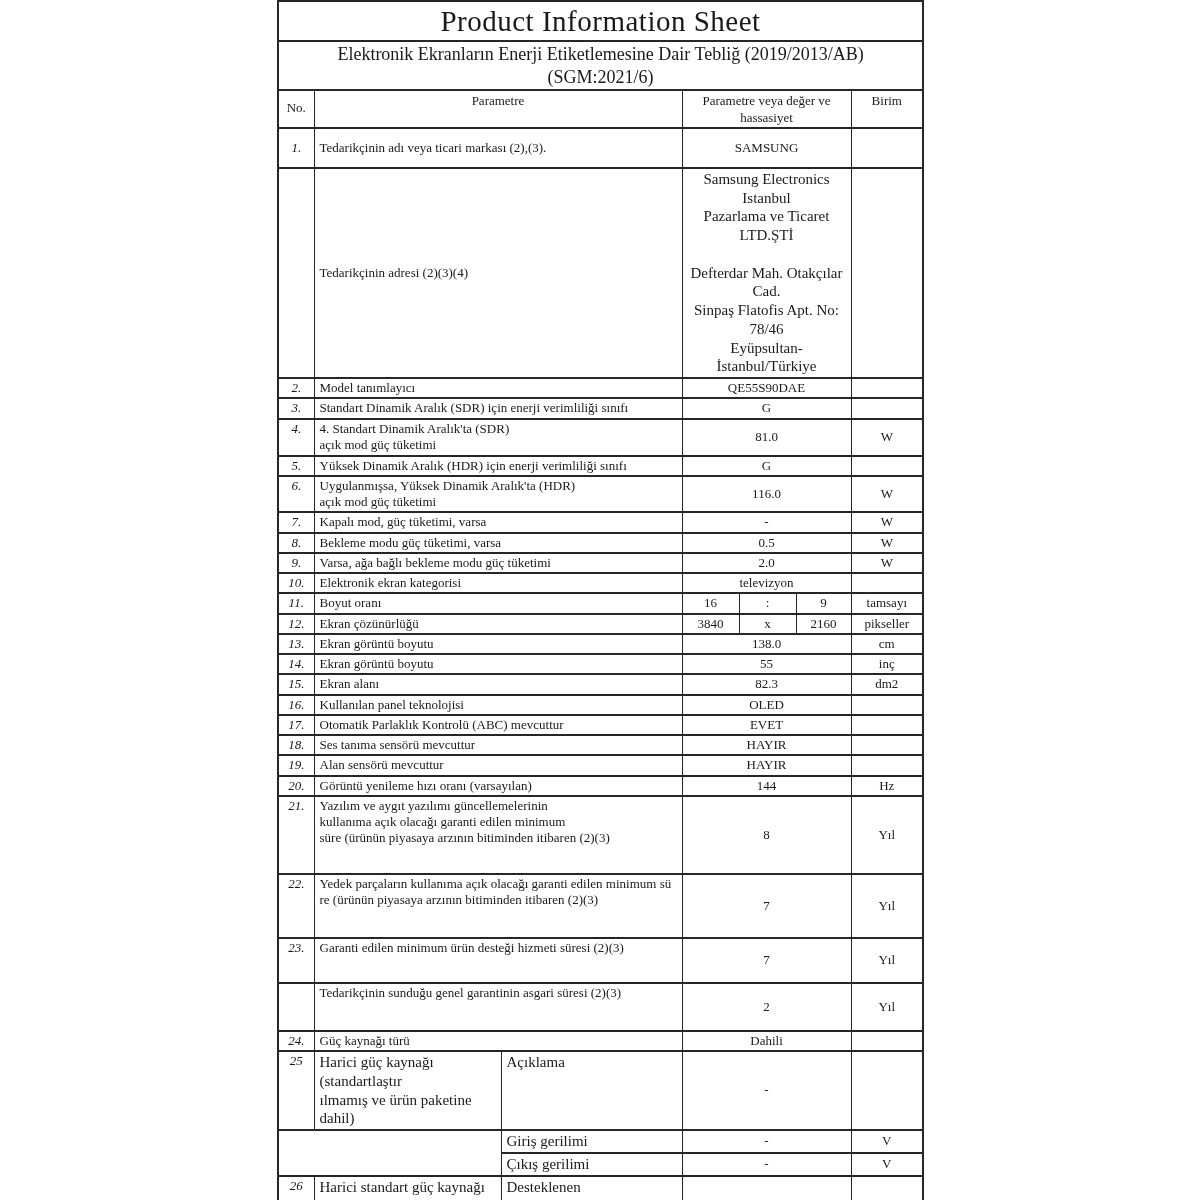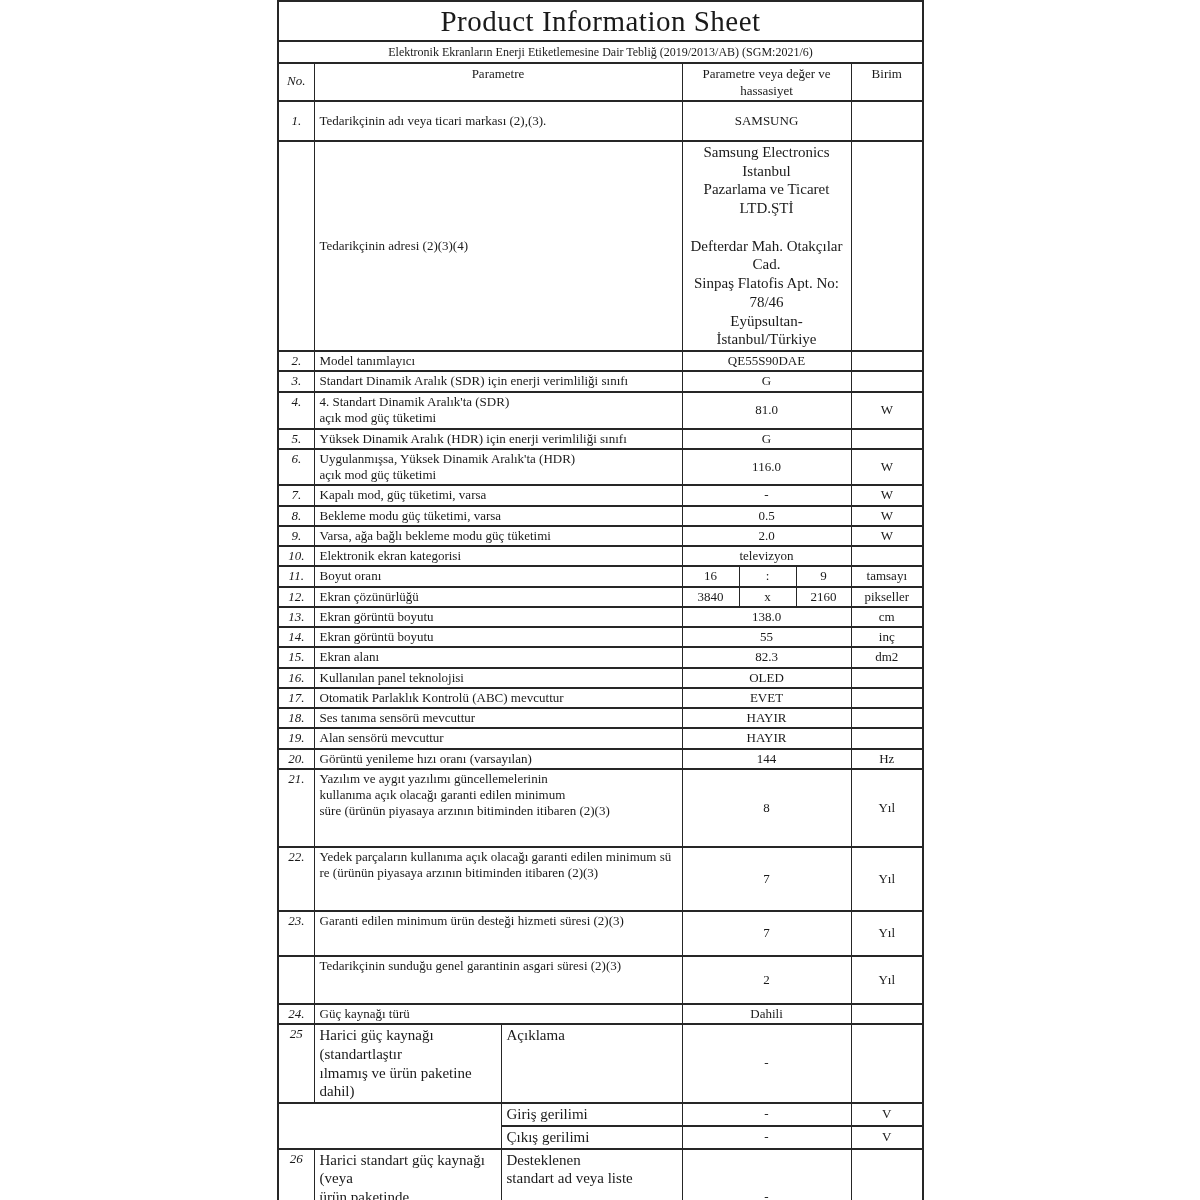--- a/index.html
+++ b/index.html
@@ -15,23 +15,23 @@
     border-collapse:collapse; table-layout:fixed; width:647px;
     border:2px solid #262626;
   }
   td {
     border-left:1px solid #262626; border-right:1px solid #262626;
     border-top:2px solid #262626; border-bottom:2px solid #262626;
     padding:1px 4px; font-size:13px; line-height:1.25;
     vertical-align:middle; white-space:pre-line; overflow:hidden;
   }
   td.c-title { font-size:29px; text-align:center; font-weight:400; letter-spacing:0.5px; }
-  td.c-sub   { font-size:12px; text-align:center; }
+  td.c-sub   { font-size:18px; text-align:center; }
   td.c-head  { text-align:center; vertical-align:top; padding-top:2px; }
-  td.c-head.mid { vertical-align:middle; padding-bottom:4px;font-style:italic; }
+  td.c-head.mid { vertical-align:middle; padding-bottom:4px; }
   td.no { font-style:italic; text-align:center; }
   td.p  { text-align:left; padding-left:5px; }
   td.v  { text-align:center; }
   td.u  { text-align:center; }
   td.top { vertical-align:top; }
   td.small { font-size:15px; }
   td.blank { padding:0; }
 </style>
 </head>
 <body>

